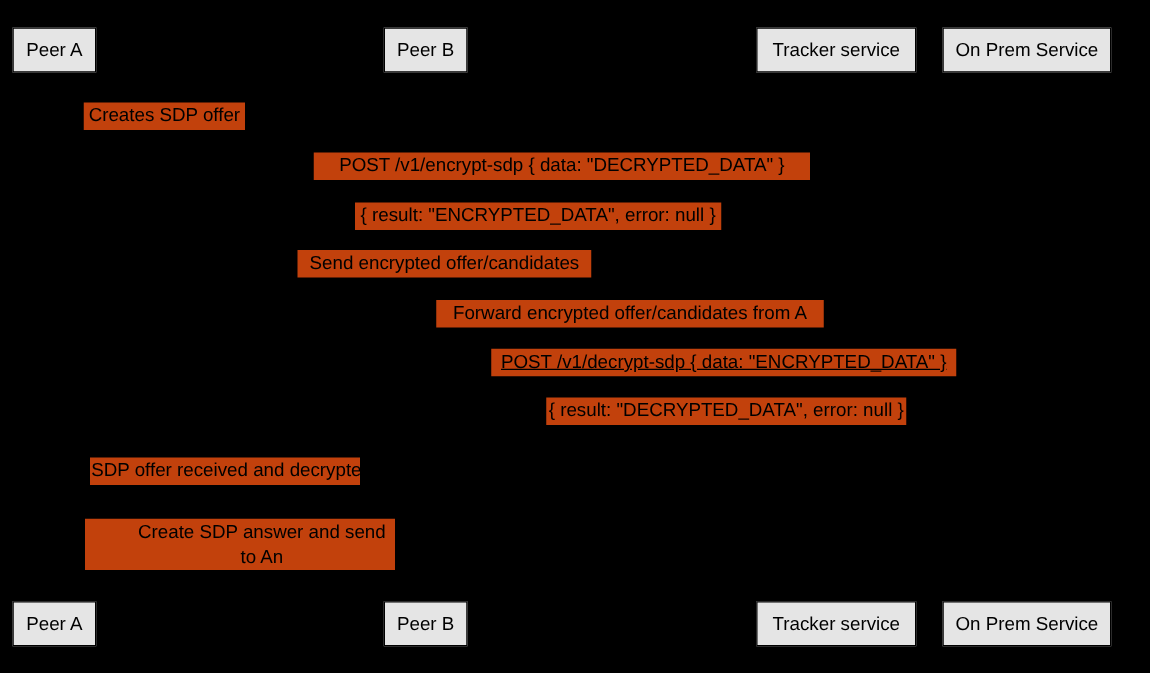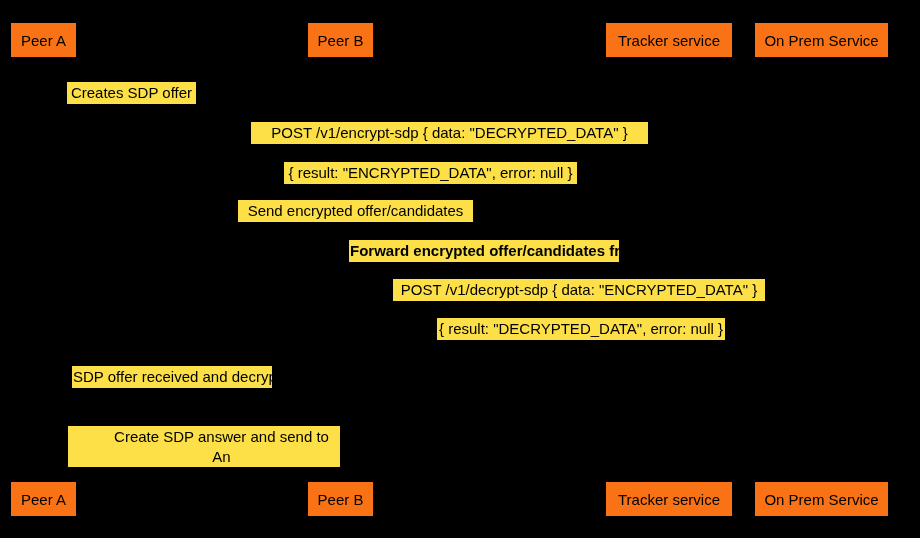--- a/index.html
+++ b/index.html
@@ -12,41 +12,41 @@
     width: 920px;
     height: 538px;
     background: #000000;
     overflow: hidden;
     font-family: "Liberation Sans", sans-serif;
   }
   
   .participant {
     position: absolute;
     box-sizing: border-box;
-    background: #f97316;
+    background: #e5e5e5;
     border: 1px solid #000000;
     color: #000000;
     font-size: 15px;
     line-height: 1;
     display: flex;
     align-items: center;
     justify-content: center;
     white-space: nowrap;
   }
   
   .lifeline {
     position: absolute;
     width: 1px;
     background: #000000;
   }
   
   .msg-label {
     position: absolute;
     box-sizing: border-box;
-    background: #fde047;
+    background: #c2410c;
     color: #000000;
     font-size: 15px;
     line-height: 21px;
     height: 22px;
     padding: 0 1px;
     white-space: nowrap;
     display: block;
     text-align: center;
   }
   .msg-label.two-line {
@@ -103,37 +103,37 @@
   </div>
 
   <div class="msg-label" style="left:284px; top:162px; width:293px;">
     <span>{ result: "ENCRYPTED_DATA", error: null }</span>
   </div>
 
   <div class="msg-label" style="left:238px; top:200px; width:235px;">
     <span>Send encrypted offer/candidates</span>
   </div>
 
-  <div class="msg-label" style="left:349px; top:240px; width:270px;font-weight:bold;">
+  <div class="msg-label" style="left:349px; top:240px; width:310px;">
     <span>Forward encrypted offer/candidates from A</span>
   </div>
 
-  <div class="msg-label" style="left:393px; top:279px; width:372px;">
+  <div class="msg-label" style="left:393px; top:279px; width:372px;text-decoration:underline;">
     <span>POST /v1/decrypt-sdp { data: "ENCRYPTED_DATA" }</span>
   </div>
 
   <div class="msg-label" style="left:437px; top:318px; width:288px;">
     <span>{ result: "DECRYPTED_DATA", error: null }</span>
   </div>
 
-  <div class="msg-label" style="left:72px; top:366px; width:200px;">
+  <div class="msg-label" style="left:72px; top:366px; width:216px;">
     <span>SDP offer received and decrypted!</span>
   </div>
 
-  <div class="msg-label two-line" style="left:68px; top:426px; width:272px;padding-left:36px;">
+  <div class="msg-label two-line" style="left:68px; top:415px; width:248px;padding-left:36px;">
     <div>Create SDP answer and send to An</div>
   </div>
 
   <div class="participant" style="left:10px; top:481px; width:67px; height:36px;">
     <span>Peer A</span>
   </div>
   <div class="participant" style="left:307px; top:481px; width:67px; height:36px;">
     <span>Peer B</span>
   </div>
   <div class="participant" style="left:605px; top:481px; width:128px; height:36px;">

